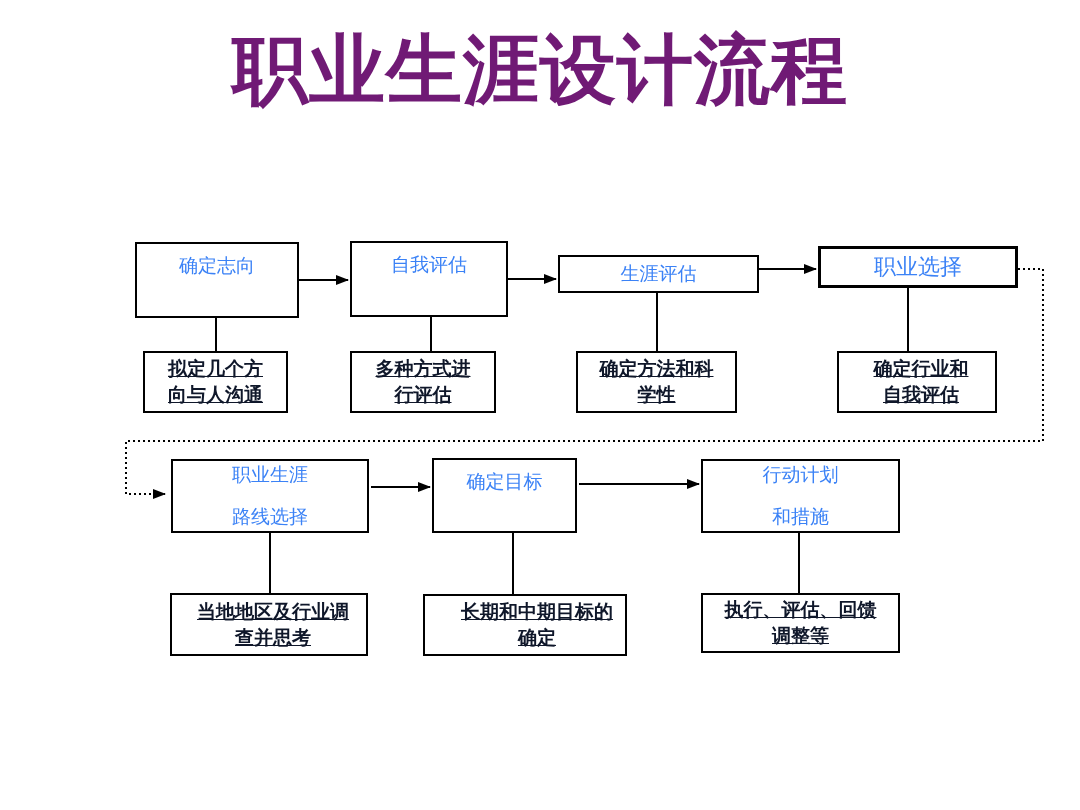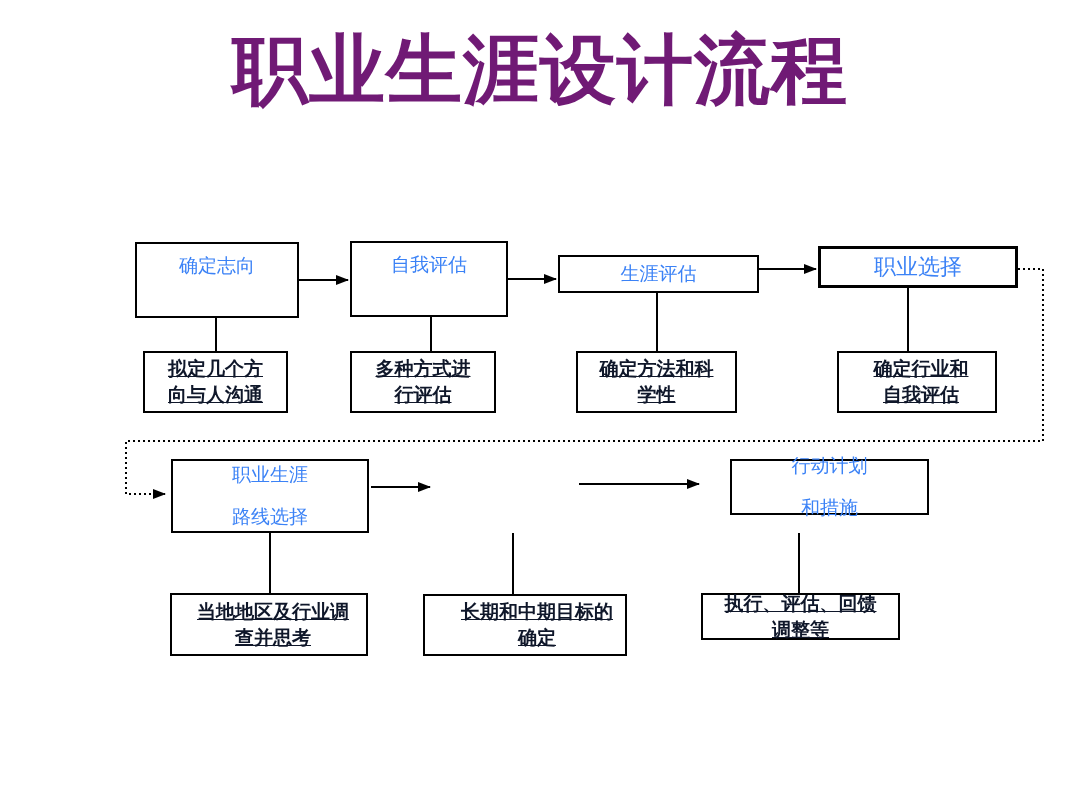--- a/index.html
+++ b/index.html
@@ -137,34 +137,37 @@
   <div class="subnode" style="left:837px; top:351px; width:160px; height:62px;padding-left:8px;">
     <span class="line">确定行业和</span>
     <span class="line">自我评估</span>
   </div>
 
   <div class="node spread" style="left:171px; top:459px; width:198px; height:74px;">
     <span class="line">职业生涯</span>
     <span class="line">路线选择</span>
   </div>
 
+  <div class="node top-align" style="left:432px; top:458px; width:145px; height:75px;">
+    <span class="line">确定目标</span>
+  </div>
 
-  <div class="node spread" style="left:730px; top:459px; width:199px; height:56px;">
+  <div class="node spread" style="left:701px; top:459px; width:199px; height:74px;">
     <span class="line">行动计划</span>
     <span class="line">和措施</span>
   </div>
 
   <div class="subnode" style="left:170px; top:593px; width:198px; height:63px;padding-left:8px;">
     <span class="line">当地地区及行业调</span>
     <span class="line">查并思考</span>
   </div>
 
   <div class="subnode" style="left:423px; top:594px; width:204px; height:62px;padding-left:24px;">
     <span class="line">长期和中期目标的</span>
     <span class="line">确定</span>
   </div>
 
-  <div class="subnode" style="left:701px; top:593px; width:199px; height:47px;">
+  <div class="subnode" style="left:701px; top:593px; width:199px; height:60px;">
     <span class="line">执行、评估、回馈</span>
     <span class="line">调整等</span>
   </div>
 
 </div>
 
 </body></html>

